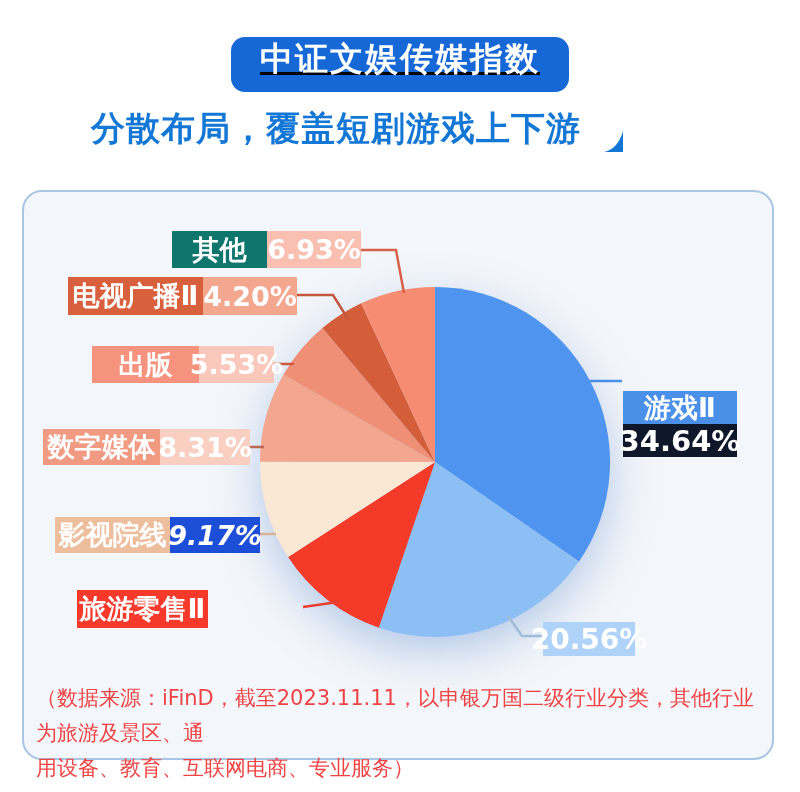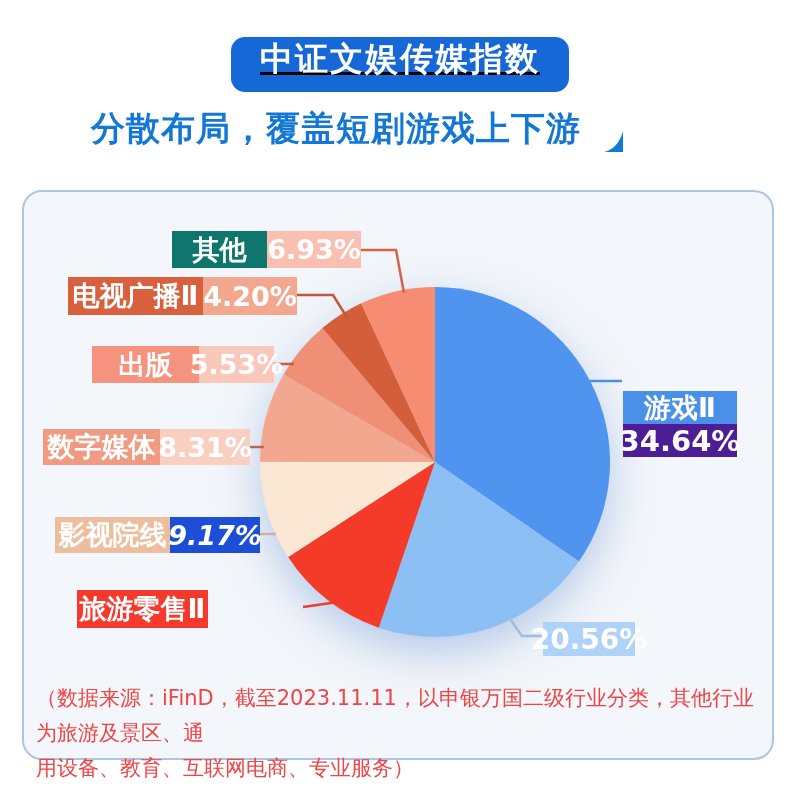--- a/index.html
+++ b/index.html
@@ -91,21 +91,21 @@
     <div class="box name" style="width: 115px; background-color: rgb(237, 190, 157);">影视院线</div>
     <div class="box val" style="width: 90px; background-color: #1d4ed8; font-style: italic;">9.17%</div>
   </div>
 
   <div class="lbl" style="left:77px;top:590px;height:38px;">
     <div class="box name" style="width: 131px; background-color: rgb(245, 57, 43);">旅游零售Ⅱ</div>
   </div>
 
   <div class="lbl lbl-stack" style="left:623px;top:365px;margin-top:26px;">
     <div class="box name" style="width: 114px; height: 33px; background-color: rgb(74, 144, 233);">游戏Ⅱ</div>
-    <div class="box val" style="width: 114px; height: 33px; font-size: 29px; background-color: #4c1d95;">34.64%</div>
+    <div class="box val" style="width: 114px; height: 33px; font-size: 29px; background-color: #0f172a;">34.64%</div>
   </div>
 
   <div class="lbl" style="left:543px;top:622px;height:34px;">
     <div class="box val" style="width: 92px; font-size: 28px; background-color: rgb(174, 210, 248);">20.56%</div>
   </div>
 
   <div class="footer">
     <div>（数据来源：iFinD，截至2023.11.11，以申银万国二级行业分类，其他行业为旅游及景区、通</div>
     <div>用设备、教育、互联网电商、专业服务）</div>
   </div>

